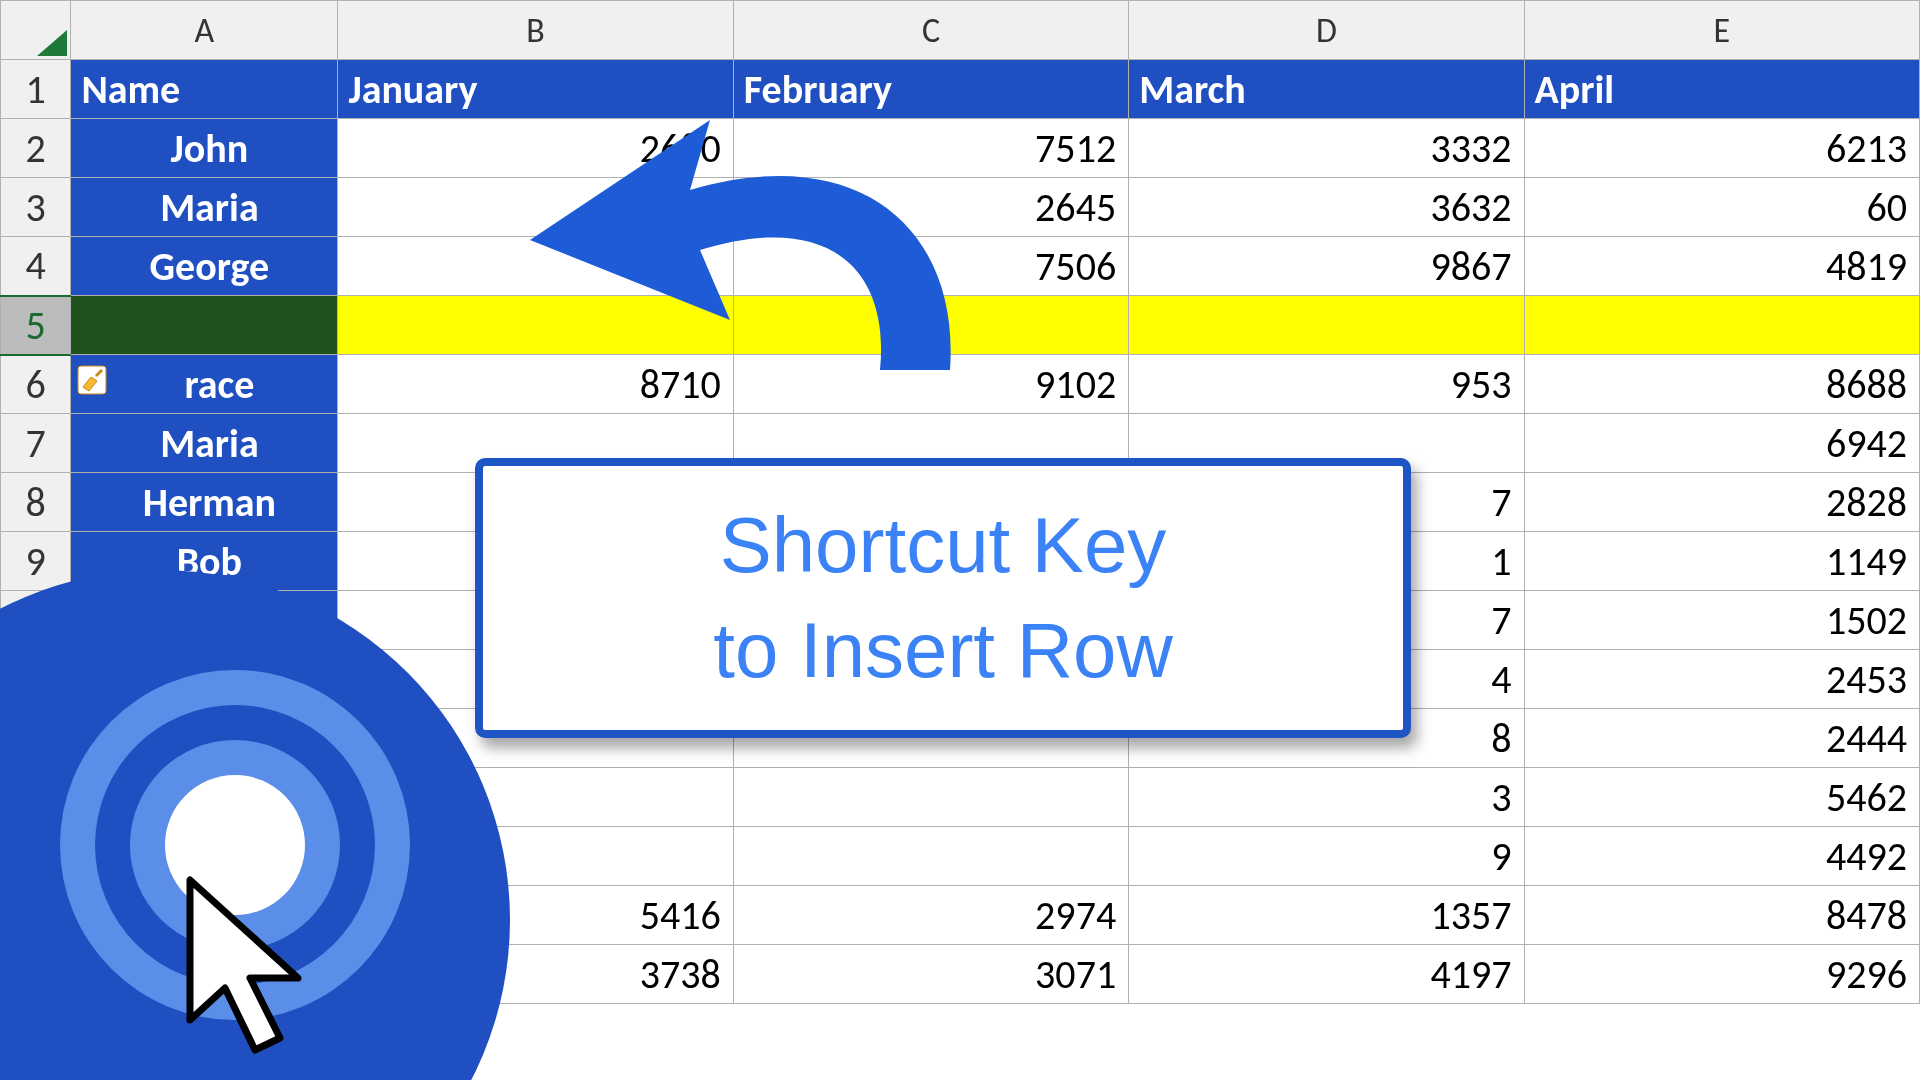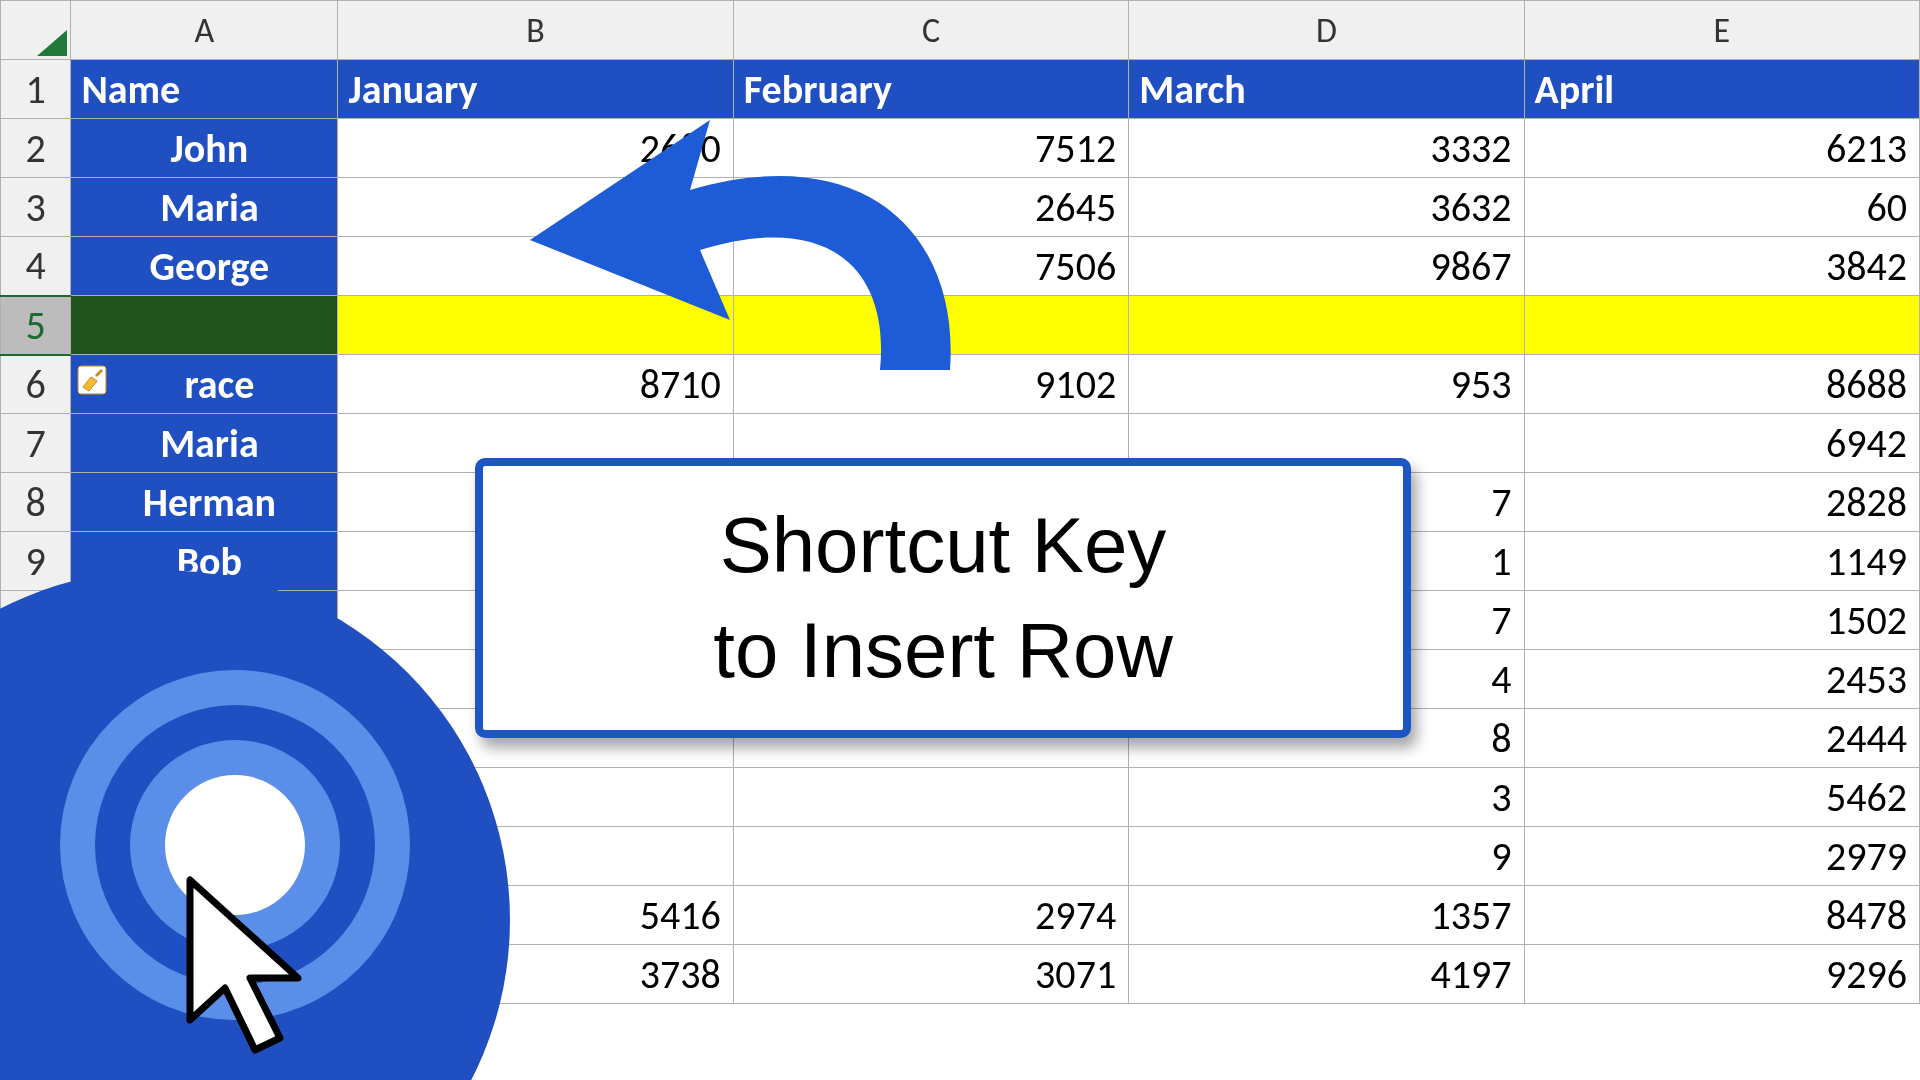--- a/index.html
+++ b/index.html
@@ -16,21 +16,21 @@
   .colB, .colC, .colD, .colE { width: 382px; }
   .hdrcell { background: #1f4fc1; color: #fff; font-weight: 700; padding-left: 10px; }
   .namecell { background: #1f4fc1; color: #fff; font-weight: 700; padding-left: 10px; position: relative; text-align: center; }
   .num { text-align: right; padding-right: 12px; color: #000; }
   .yellowrow td.data { background: #ffff00; }
   .yellowrow td.namecell { background: #20521e; }
   .paintbrush { position: absolute; left: 6px; top: 10px; width: 30px; height: 30px; pointer-events: none; }
   .row10 .rowhead { font-size: 38px; color: #565656; }
   .overlay-arrow { position: absolute; left: 510px; top: 110px; width: 490px; pointer-events: none; }
   .callout { position: absolute; left: 475px; top: 458px; width: 936px; height: 280px; background: #fff; border: 8px solid #1d55c4; border-radius: 10px; box-shadow: 6px 10px 14px rgba(0,0,0,0.35); display: flex; align-items: center; justify-content: center; text-align: center; }
-  .callout .txt { font-size: 78px; font-weight: 500; color: #000000; line-height: 1.35; font-family: Arial, sans-serif; }
+  .callout .txt { font-size: 78px; font-weight: 500; color: #3b82f6; line-height: 1.35; font-family: Arial, sans-serif; }
   .corner-badge { position: absolute; left: -190px; bottom: -190px; width: 700px; height: 700px; border-radius: 50%; background: #1f4fc1; }
   .badge-ring { position: absolute; left: 60px; bottom: 60px; width: 350px; height: 350px; }
   .ring { position: absolute; border-radius: 50%; }
   .r1 { left: 0; top: 0; width: 350px; height: 350px; background: #5b8ee8; }
   .r2 { left: 35px; top: 35px; width: 280px; height: 280px; background: #1f4fc1; }
   .r3 { left: 70px; top: 70px; width: 210px; height: 210px; background: #5b8ee8; }
   .r4 { left: 105px; top: 105px; width: 140px; height: 140px; background: #fff; }
   .cursor { position: absolute; left: 170px; bottom: 20px; width: 170px; height: 190px; }
 </style>
 </head>
@@ -82,21 +82,21 @@
           <td class="num data">2645</td>
           <td class="num data">3632</td>
           <td class="num data">60</td>
         </tr>
         <tr>
           <td class="rowhead">4</td>
           <td class="namecell"><span>George</span></td>
           <td class="num data"></td>
           <td class="num data">7506</td>
           <td class="num data">9867</td>
-          <td class="num data">3842</td>
+          <td class="num data">4819</td>
         </tr>
         <tr class="yellowrow">
           <td class="rowhead sel">5</td>
           <td class="namecell"><span></span></td>
           <td class="num data"></td>
           <td class="num data"></td>
           <td class="num data"></td>
           <td class="num data"></td>
         </tr>
         <tr>
@@ -166,21 +166,21 @@
           <td class="num data"></td>
           <td class="num data">3</td>
           <td class="num data">5462</td>
         </tr>
         <tr>
           <td class="rowhead"></td>
           <td class="namecell" style="background: rgb(31, 79, 193);"></td>
           <td class="num data"></td>
           <td class="num data"></td>
           <td class="num data">9</td>
-          <td class="num data">2979</td>
+          <td class="num data">4492</td>
         </tr>
         <tr>
           <td class="rowhead"></td>
           <td class="namecell" style="background: rgb(31, 79, 193);"></td>
           <td class="num data">5416</td>
           <td class="num data">2974</td>
           <td class="num data">1357</td>
           <td class="num data">8478</td>
         </tr>
         <tr>

